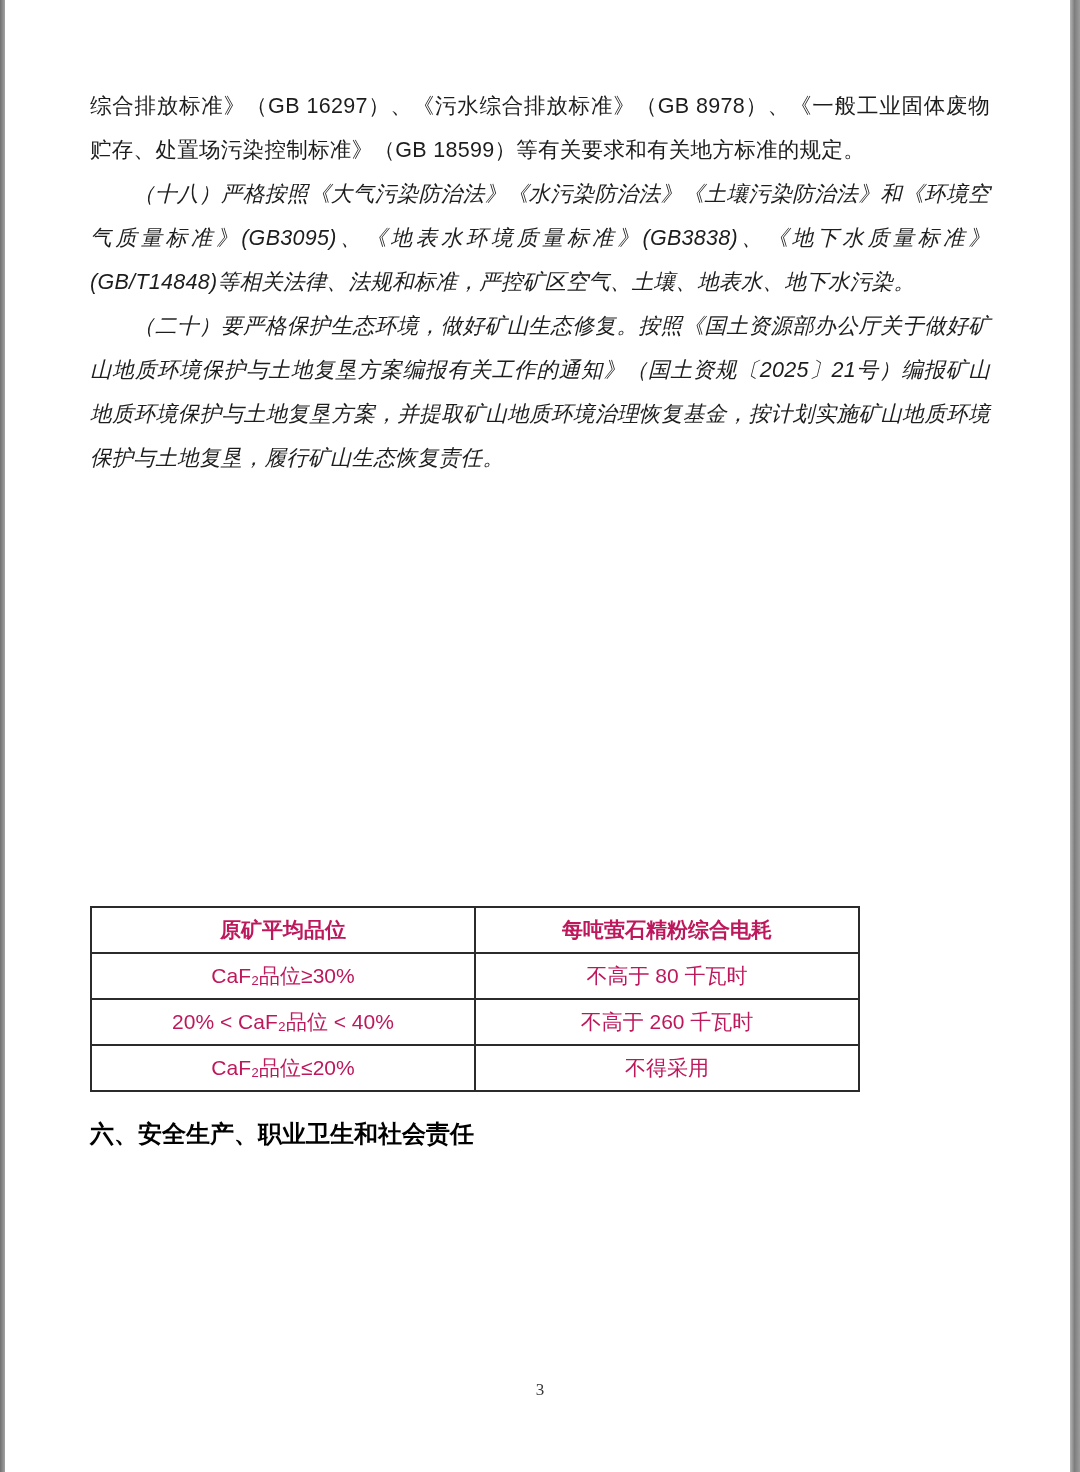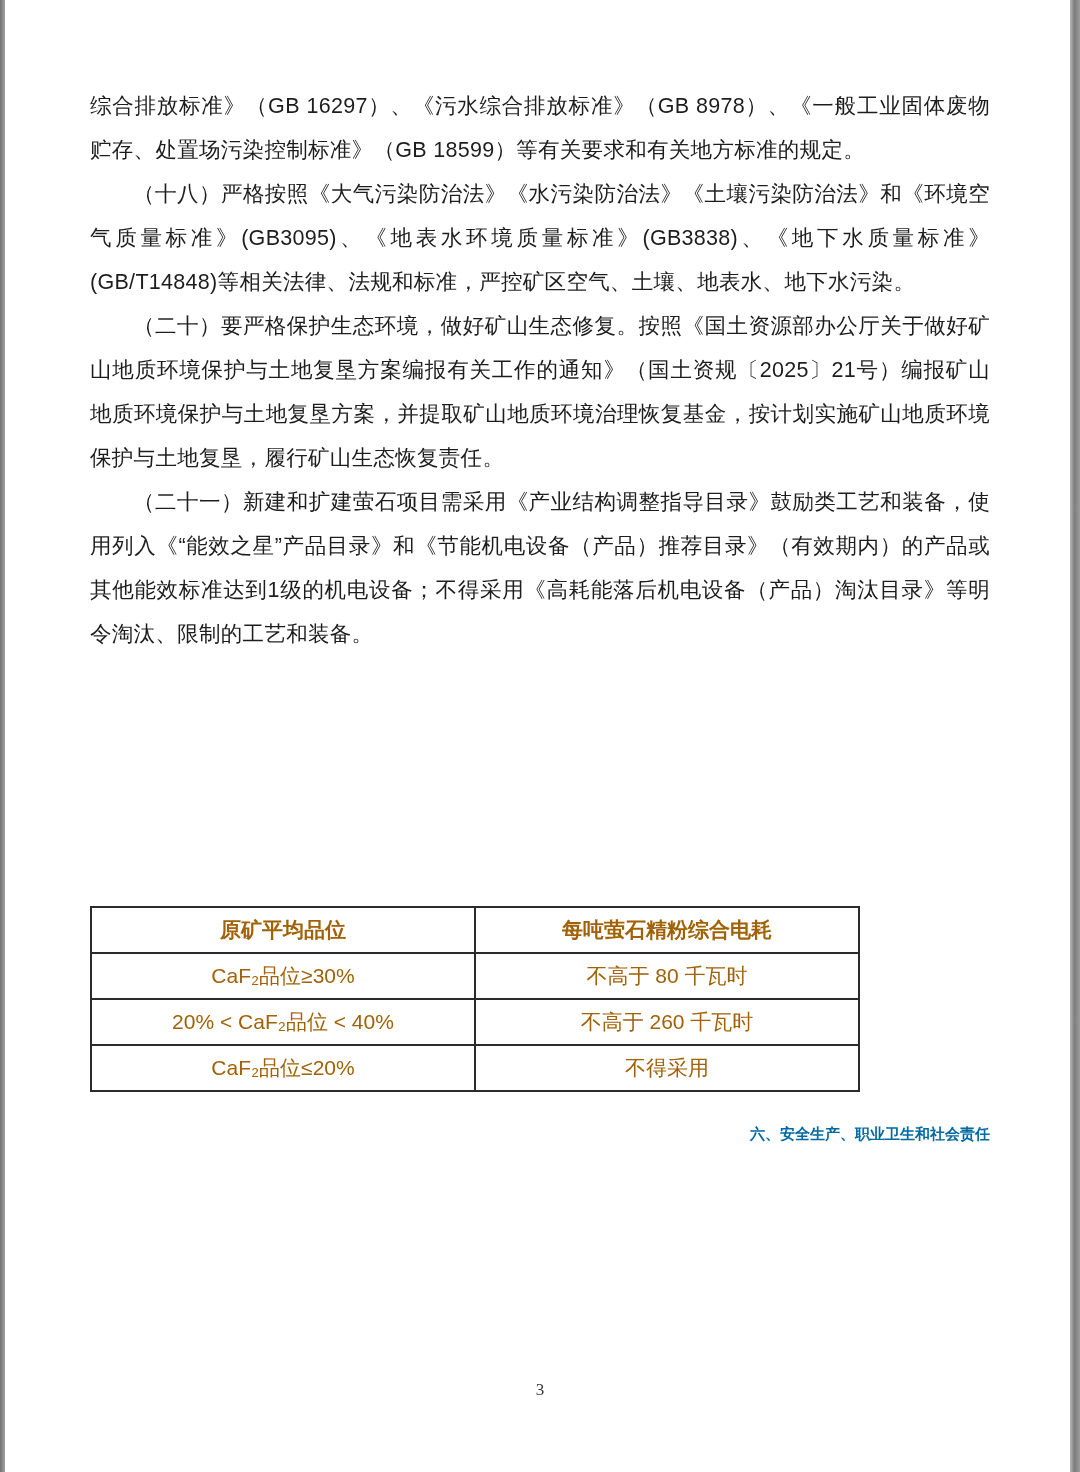--- a/index.html
+++ b/index.html
@@ -30,52 +30,52 @@
     width: 900px;
   }
   p.body-par {
     margin: 0;
     font-size: 21.5px;
     line-height: 44px;
     color: #1d1d1d;
     text-align: justify;
     letter-spacing: 0.3px;
   }
-  p.indent { text-indent: 2em; }
+  p.indent { text-indent: 2em; font-style: italic; }
   .table-block {
     position: absolute; left: 90px; top: 906px;
     width: 770px;
   }
   table.grade-table {
     border-collapse: collapse;
     width: 770px;
     table-layout: fixed;
   }
   table.grade-table th, table.grade-table td {
     border: 2px solid #2b2b2b;
     text-align: center;
     vertical-align: middle;
     height: 44px;
     font-size: 21px;
-    color: #a16207;
+    color: #be185d;
     padding: 0;
   }
   table.grade-table th { font-weight: 700; }
   table.grade-table td { font-weight: 400; }
   .bottom-block {
     position: absolute; left: 90px; top: 1112px;
     width: 900px;
   }
   .section-heading {
     margin: 0;
-    font-size: 15px;
+    font-size: 24px;
     line-height: 44px;
     font-weight: 700;
-    color: #0369a1;
-    text-align: right;
+    color: #000000;
+    text-align: left;
   }
   .page-number {
     position: absolute; left: 0; top: 1380px;
     width: 1080px;
     text-align: center;
     font-family: "Liberation Serif", "DejaVu Serif", serif;
     font-size: 17px;
     color: #3a3a3a;
   }
 </style>
@@ -84,21 +84,20 @@
 
 <div class="page">
 
   <div class="edge-left"></div>
   <div class="edge-right"></div>
 
   <div class="text-top">
     <p class="body-par">综合排放标准》（GB 16297）、《污水综合排放标准》（GB 8978）、《一般工业固体废物贮存、处置场污染控制标准》（GB 18599）等有关要求和有关地方标准的规定。</p>
     <p class="body-par indent">（十八）严格按照《大气污染防治法》《水污染防治法》《土壤污染防治法》和《环境空气质量标准》(GB3095)、《地表水环境质量标准》(GB3838)、《地下水质量标准》(GB/T14848)等相关法律、法规和标准，严控矿区空气、土壤、地表水、地下水污染。</p>
     <p class="body-par indent">（二十）要严格保护生态环境，做好矿山生态修复。按照《国土资源部办公厅关于做好矿山地质环境保护与土地复垦方案编报有关工作的通知》（国土资规〔2025〕21号）编报矿山地质环境保护与土地复垦方案，并提取矿山地质环境治理恢复基金，按计划实施矿山地质环境保护与土地复垦，履行矿山生态恢复责任。</p>
-    <p class="body-par indent">（二十一）新建和扩建萤石项目需采用《产业结构调整指导目录》鼓励类工艺和装备，使用列入《“能效之星”产品目录》和《节能机电设备（产品）推荐目录》（有效期内）的产品或其他能效标准达到1级的机电设备；不得采用《高耗能落后机电设备（产品）淘汰目录》等明令淘汰、限制的工艺和装备。</p>
   </div>
 
   <div class="table-block">
     <table class="grade-table">
       <thead>
         <tr>
           <th>原矿平均品位</th>
           <th>每吨萤石精粉综合电耗</th>
         </tr>
       </thead>

